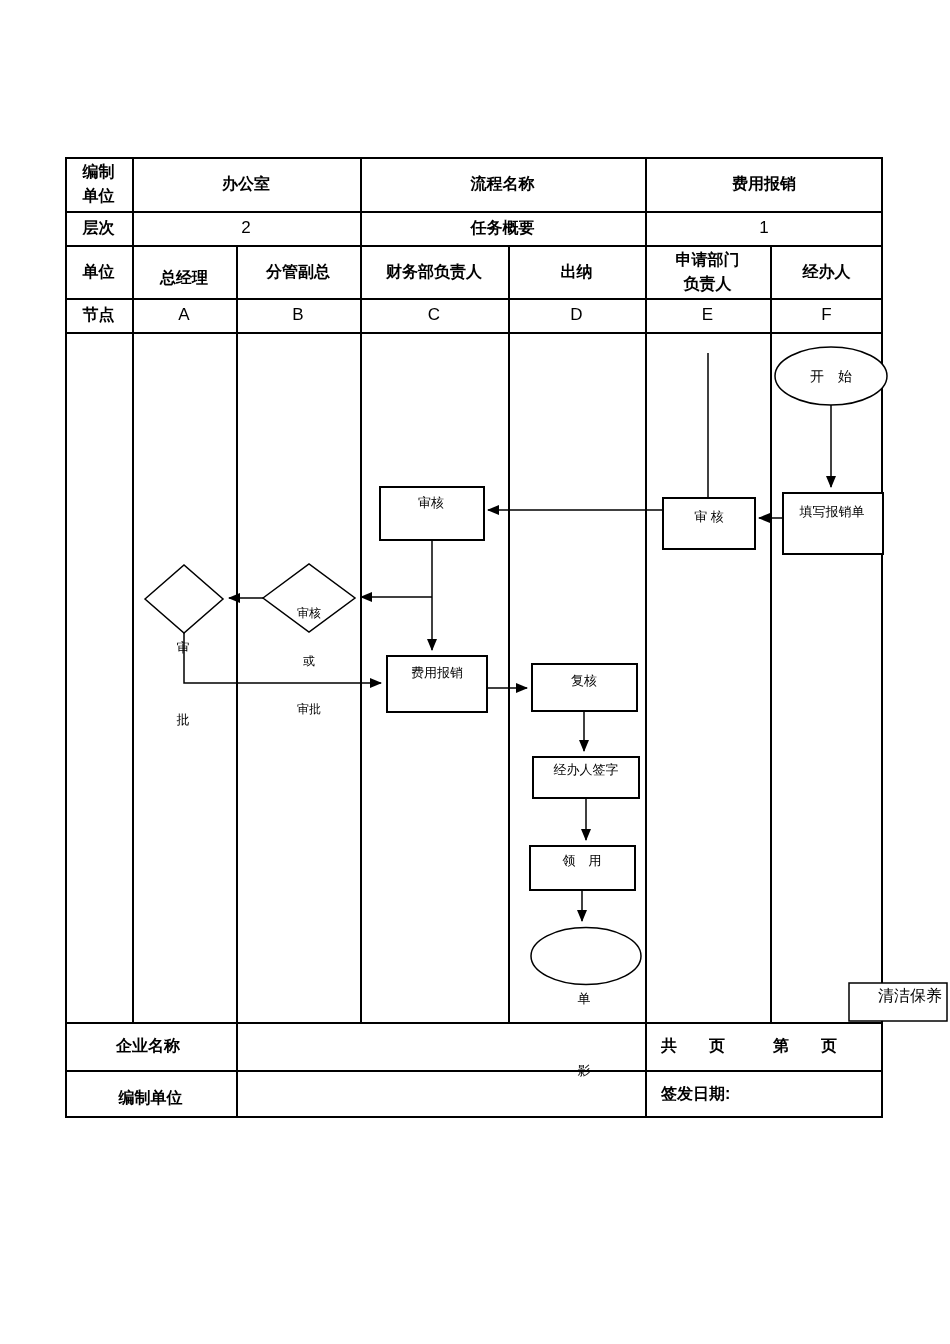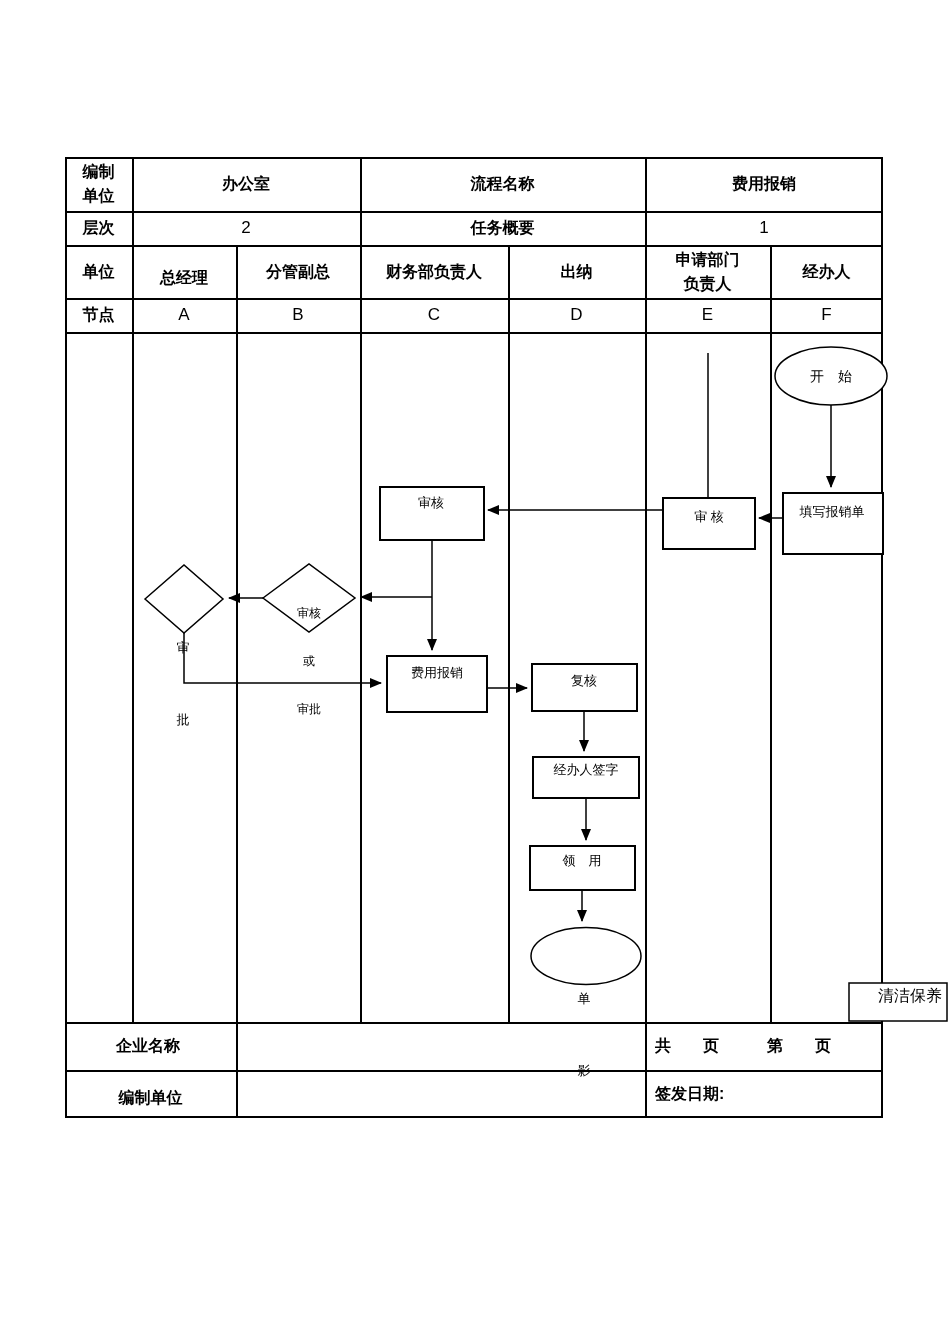--- a/index.html
+++ b/index.html
@@ -4,21 +4,21 @@
 <style>
   html,body { margin:0; padding:0; background:#fff; }
   .page { position:relative; width:950px; height:1344px; background:#ffffff;
           font-family:"Liberation Sans", sans-serif; color:#000; overflow:hidden; }
   .title { position:absolute; left:65px; top:74px; width:818px; text-align:center;
            font-family:"DejaVu Serif", serif; font-size:46px; font-weight:400;
            letter-spacing:2px; white-space:nowrap; }
   .cell { position:absolute; display:flex; align-items:center; justify-content:center;
           font-size:16px; font-weight:600; text-align:center; line-height:1.45; }
   .cell.plain { font-weight:400; font-size:17px; }
-  .cell.leftpad { justify-content:flex-start; padding-left:10px; box-sizing:border-box;
+  .cell.leftpad { justify-content:flex-start; padding-left:16px; box-sizing:border-box;
                   white-space:pre; }
   .wrap { display:inline-block; line-height:1.5; }
   .hline, .vline { position:absolute; background:#000; }
   .outer { position:absolute; border:2px solid #000; }
   svg.flow { position:absolute; left:0; top:0; }
   .ft { position:absolute; transform:translateX(-50%); font-size:13px; line-height:14px;
         white-space:pre; text-align:center; }
   .ft .ln { display:block; }
 </style>
 </head>

